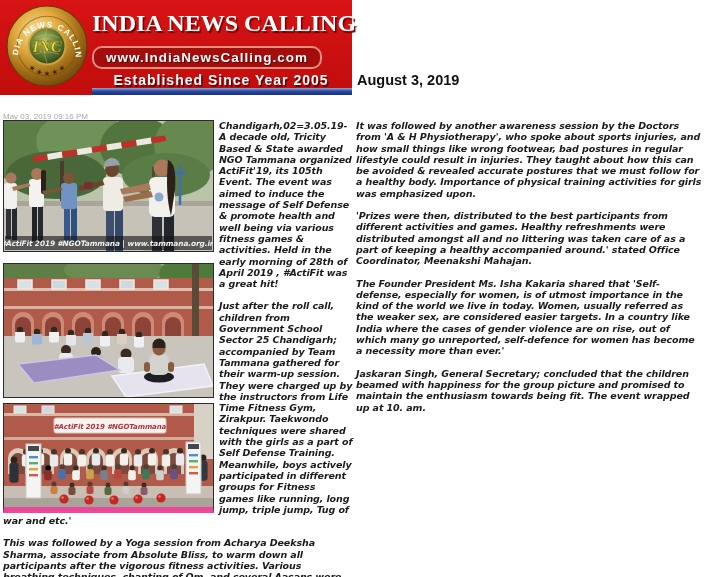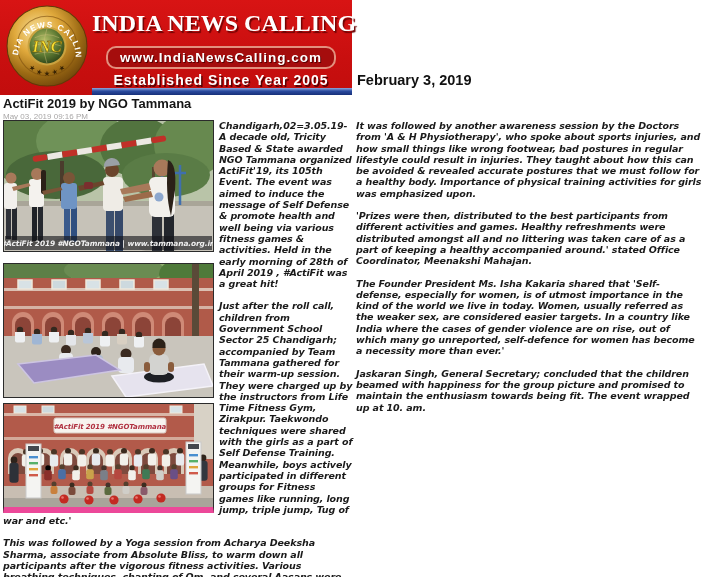--- a/index.html
+++ b/index.html
@@ -7,21 +7,21 @@
   .page { position: relative; width: 704px; height: 577px; background: #fff; overflow: hidden; }
 
   
   .banner { position: absolute; left: 0; top: 0; width: 352px; height: 95px;
             background: linear-gradient(180deg, #d81414 0%, #c90f0f 60%, #c20d0d 100%); }
   .logo-wrap { position: absolute; left: 6px; top: 5px; width: 82px; height: 82px; }
   .banner-title { position: absolute; left: 92px; top: 10px; width: 258px; text-align: center;
                   font-family: "Liberation Serif", serif; font-weight: bold; font-size: 24px;
                   color: #ffffff; letter-spacing: 0px; text-shadow: 1.5px 1.5px 1px #6e0404;
                   white-space: nowrap; }
-  .www-bar-row { position: absolute; left: 92px; top: 46px; width: 258px; display: flex; justify-content: center; }
+  .www-bar-row { position: absolute; left: 92px; top: 46px; width: 258px; display: flex; justify-content: flex-start; }
   .www-bar { background: #a50d0d; border: 2px solid #e2907e; border-radius: 10px;
              padding: 2px 12px; color: #ffffff; font-weight: bold; font-size: 13.5px;
              letter-spacing: 1px; text-shadow: 1px 1px 0 #5a0000; cursor: pointer; }
   .established { position: absolute; left: 92px; top: 72px; width: 258px; text-align: center;
                  color: #ffffff; font-weight: bold; font-size: 14px; letter-spacing: 1px;
                  text-shadow: 1.5px 1.5px 0 #5a0000; }
   .blue-strip { position: absolute; left: 92px; top: 88px; width: 260px; height: 7px;
                 background: linear-gradient(180deg, #8fa7dd 0%, #2a4a9e 45%, #17307a 100%); }
   .page-date { position: absolute; left: 357px; top: 72px; font-size: 14.5px; font-weight: bold; color: #111; }
 
@@ -79,23 +79,22 @@
       </svg>
     </div>
     <div class="banner-title">INDIA NEWS CALLING</div>
     <div class="www-bar-row">
       <span class="www-bar">www.IndiaNewsCalling.com</span>
     </div>
     <div class="established">Established Since Year 2005</div>
     <div class="blue-strip"></div>
   </div>
 
-  <div class="page-date">February 3, 2019</div>
-
-  <div class="article-title">ActiFit 2019 by NGO Tammana</div>
+  <div class="page-date">August 3, 2019</div>
+
   <div class="article-timestamp">May 03, 2019 09:16 PM</div>
 
   <div class="left-flow body-text">
     <div class="photo-stack">
 
       <div class="photo photo-1">
         <svg viewBox="0 0 209 130" width="209" height="130">
           <rect width="209" height="130" fill="#b9c4a8"></rect>
           <ellipse cx="22" cy="28" rx="42" ry="34" fill="#5d7f47"></ellipse>
           <ellipse cx="78" cy="20" rx="46" ry="30" fill="#6f9258"></ellipse>

